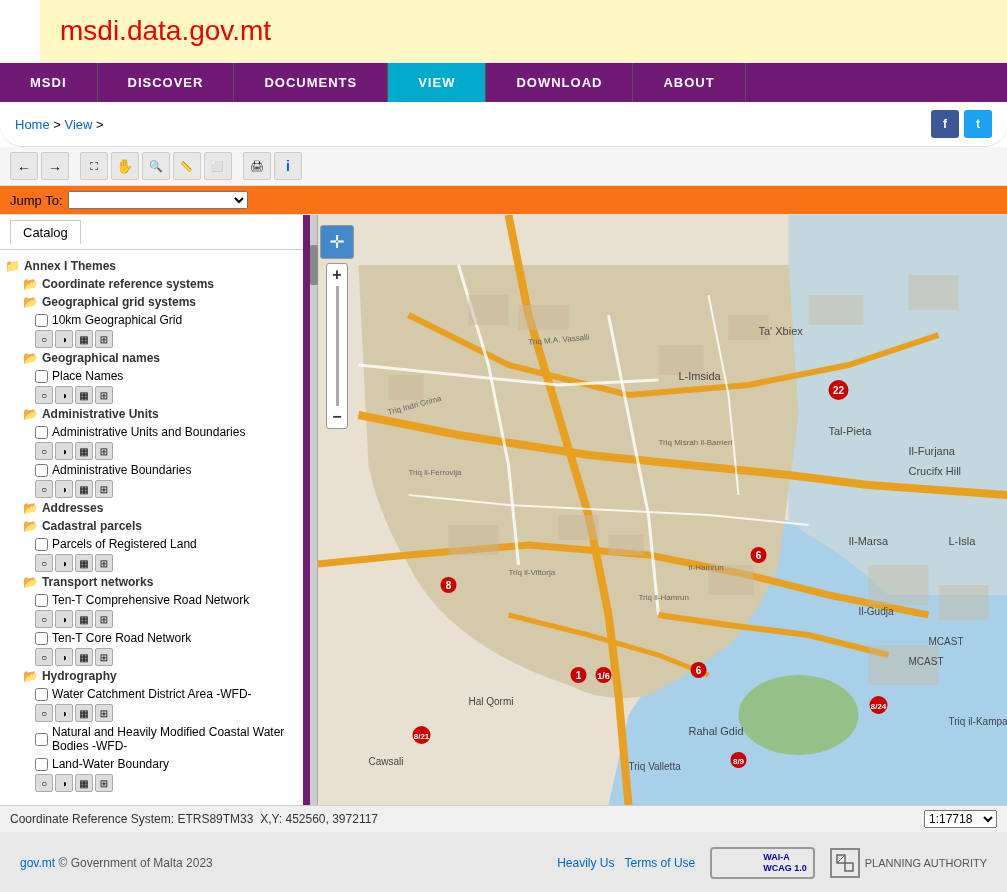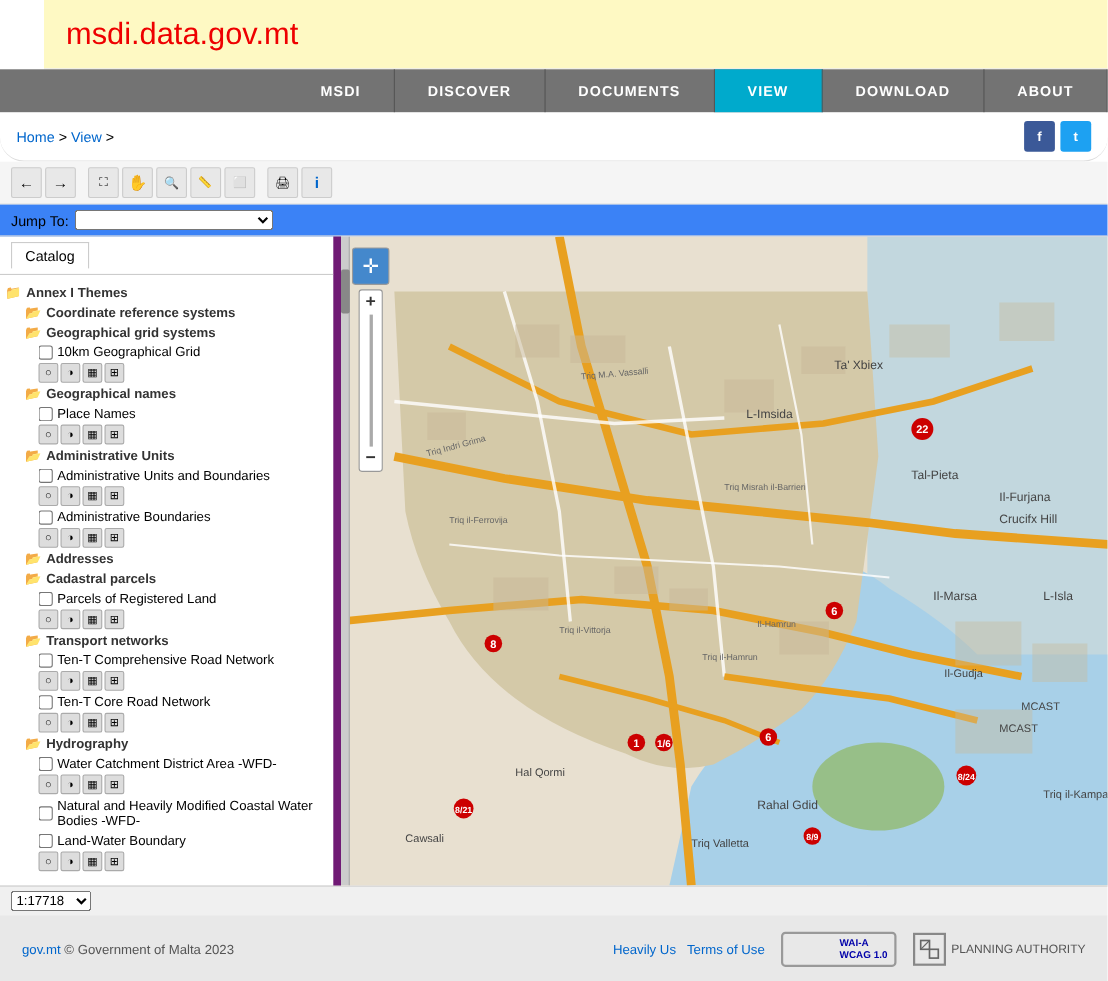--- a/index.html
+++ b/index.html
@@ -4,21 +4,21 @@
   <style>
     * { margin: 0; padding: 0; box-sizing: border-box; }
     body { font-family: Arial, sans-serif; font-size: 13px; background: #fff; width: 1007px; }
 
     
     #header { background: #fef9c3; padding: 15px 20px; border-bottom: 1px solid #eee; margin-left: 40px; }
     #header h1 { font-size: 28px; color: #333; font-weight: normal; }
     #header h1 span { color: #e00; }
 
     
-    #nav { background: #737373; display: flex; justify-content: flex-end; }
+    #nav { background: #701a75; display: flex; }
     #nav a {
       color: #fff; text-decoration: none; padding: 12px 30px;
       font-size: 13px; font-weight: bold; letter-spacing: 1px;
       border-right: 1px solid #555; display: block;
     }
     #nav a.active { background: #00aacc; }
 
     
     #breadcrumb-bar {
       padding: 8px 15px; border-bottom: 1px solid #ddd;
@@ -41,21 +41,21 @@
     }
     .tool-btn {
       width: 28px; height: 28px; background: #e8e8e8; border: 1px solid #ccc;
       cursor: pointer; display: flex; align-items: center; justify-content: center;
       font-size: 14px; border-radius: 2px;
     }
     .tool-sep { width: 5px; }
 
     
     #jumpto-bar {
-      padding: 5px 10px; background: #3b82f6; border-bottom: 1px solid #ddd;
+      padding: 5px 10px; background: #f97316; border-bottom: 1px solid #ddd;
       display: flex; align-items: center; gap: 5px;
     }
     #jumpto-bar label { font-size: 13px; white-space: nowrap; }
     #jumpto-bar select { width: 180px; font-size: 12px; }
 
     
     #main { display: flex; height: 590px; }
 
     
     #sidebar { width: 310px; min-width: 310px; border-right: 7px solid #701a75; overflow: hidden; display: flex; flex-direction: column; }
@@ -444,20 +444,24 @@
     </div>
 
     
     <div style="position:absolute;left:0;top:0;width:8px;height:100%;background:#ccc;border-right:1px solid #aaa;">
       <div style="width:8px;height:40px;background:#888;border-radius:2px;position:absolute;top:30px;"></div>
     </div>
   </div>
 </div>
 
 <div id="statusbar">
+  <span>
+    <span>Coordinate Reference System: ETRS89TM33</span>
+    &nbsp;<span>X,Y: 452560, 3972117</span>
+  </span>
   <select>
     <option>1:17718</option>
     <option>1:10000</option>
     <option>1:25000</option>
     <option>1:50000</option>
     <option>1:100000</option>
   </select>
 </div>
 
 <div id="footer">

